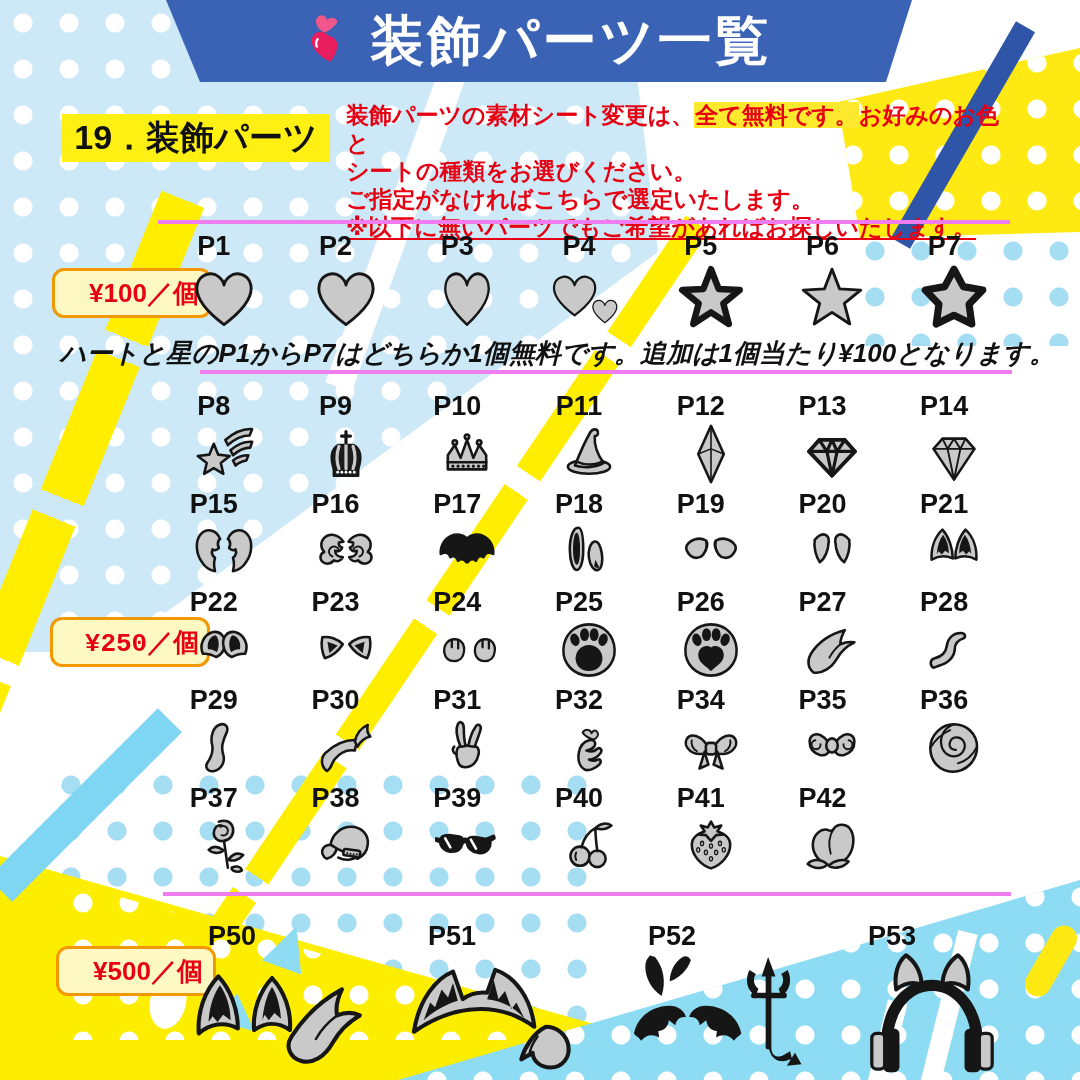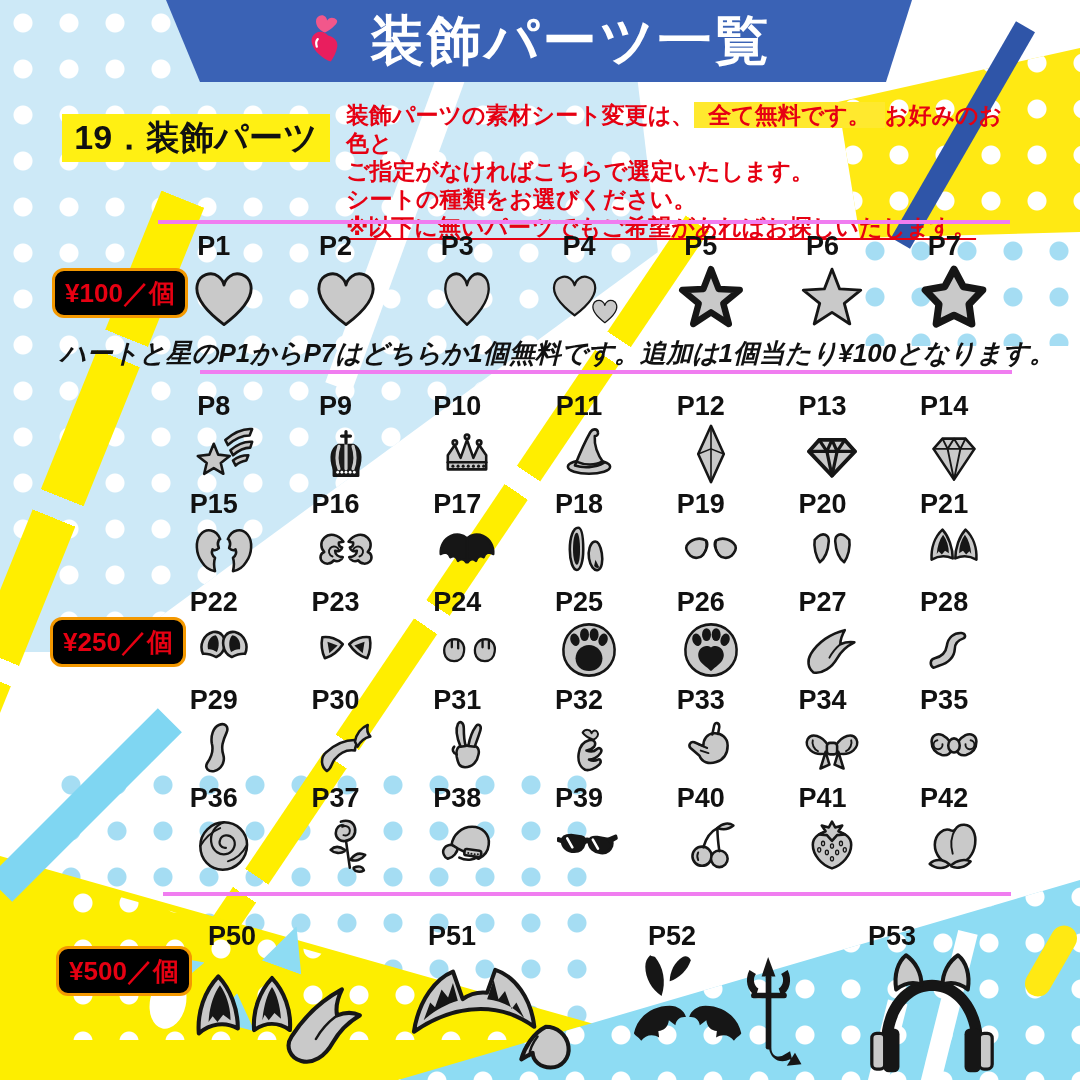--- a/index.html
+++ b/index.html
@@ -40,32 +40,32 @@
   #bg-yellow-capsule{left:1038px;top:922px;width:26px;height:78px;background:#ffe913;border-radius:13px;transform:rotate(30deg);}
   
   #header-banner{left:160px;top:0;width:752px;height:82px;background:#3a62b5;
     clip-path:polygon(6px 0,752px 0,726px 82px,40px 82px);
     display:flex;align-items:center;justify-content:center;gap:14px;z-index:5;}
   #header-title{color:#fff;font-size:54px;font-weight:700;letter-spacing:3px;white-space:nowrap;}
   
   #section-heading{left:62px;top:114px;width:268px;height:48px;background:#fff013;color:#111;
     font-size:34px;font-weight:800;display:flex;align-items:center;justify-content:center;z-index:5;white-space:nowrap;}
   #notice{left:346px;top:101px;width:676px;color:#e60012;font-size:23px;font-weight:800;line-height:28px;z-index:5;}
-  #notice .hl{background:#ffe92e;padding:0 14px;}
+  #notice .hl{background:#ffe92e;padding:0 1px;}
   #notice .ul{text-decoration:underline;text-decoration-thickness:2px;text-underline-offset:3px;}
   .pink-line{position:absolute;height:4px;background:#f07df0;z-index:5;}
   #pink-line-1{left:158px;top:220px;width:852px;}
   #pink-line-2{left:200px;top:370px;width:812px;}
   #pink-line-3{left:163px;top:892px;width:848px;}
   
-  .price-badge{position:absolute;width:130px;height:44px;background:#000000;border:3px solid #f39800;
+  .price-badge{position:absolute;width:130px;height:44px;background:#fef9c3;border:3px solid #f39800;
     border-radius:12px;color:#e60012;font-size:26px;font-weight:800;display:flex;align-items:center;
-    justify-content:center;z-index:6;white-space:nowrap;}
+    justify-content:center;z-index:6;white-space:nowrap;padding-left:24px;}
   #badge-100{left:52px;top:268px;}
-  #badge-250{left:50px;top:617px;}
+  #badge-250{left:50px;top:617px;font-family:Liberation Mono, monospace;}
   #badge-500{left:56px;top:946px;}
   
   .part{display:flex;flex-direction:column;align-items:center;row-gap:1px;}
   .plabel{font-size:27px;font-weight:800;color:#111;line-height:29px;transform:translateX(-10px);white-space:nowrap;}
   .picon svg{width:100%;height:100%;display:block;}
   #tier-100-row{left:163px;top:232px;width:852px;display:grid;grid-template-columns:repeat(7,1fr);z-index:6;}
   #tier-100-row .picon{width:80px;height:72px;}
   #note-100{left:60px;top:336px;width:960px;text-align:center;font-size:26px;font-weight:800;color:#111;z-index:6;white-space:nowrap;font-style:italic;}
   #tier-250-grid{left:163px;top:392px;width:852px;display:grid;grid-template-columns:repeat(7,1fr);
     grid-auto-rows:98px;z-index:6;}
@@ -109,22 +109,22 @@
           <path d="M19 26 C17 28 17 31 18 34" stroke="#ffffff" stroke-width="2.4" fill="none" stroke-linecap="round"></path>
         </g>
       </svg>
     </span>
     <span id="header-title">装飾パーツ一覧</span>
   </div>
 
   <div class="abs" id="section-heading">19．装飾パーツ</div>
   <div class="abs" id="notice">
     <div><span>装飾パーツの素材シート変更は、</span><span class="hl">全て無料です。</span><span>お好みのお色と</span></div>
+    <div>シートの種類をお選びください。</div>
     <div>ご指定がなければこちらで選定いたします。</div>
-    <div>シートの種類をお選びください。</div>
     <div class="ul">※以下に無いパーツでもご希望があればお探しいたします。</div>
   </div>
 
   <div class="pink-line" id="pink-line-1"></div>
   <div class="pink-line" id="pink-line-2"></div>
   <div class="pink-line" id="pink-line-3"></div>
 
   <div class="price-badge" id="badge-100">¥100／個</div>
   <div class="price-badge" id="badge-250">¥250／個</div>
   <div class="price-badge" id="badge-500">¥500／個</div>
@@ -558,32 +558,20 @@
         <div class="picon">
           <svg viewBox="0 0 100 100" preserveAspectRatio="xMidYMid meet">
             <g fill="#c9c9c9" stroke="#161616" stroke-width="4" stroke-linejoin="round" stroke-linecap="round">
               <path d="M40 26 C44 20 52 20 54 27 C55 23 60 21 63 25 C66 29 63 34 57 37 C51 35 44 32 40 26Z" stroke-width="3"></path>
               <path d="M44 84 C36 80 32 70 34 58 C36 46 42 40 50 38 C58 36 62 42 58 48 C54 52 50 54 46 54 C52 56 58 56 62 52 C66 48 72 52 68 58 C64 64 56 68 50 68 C54 70 60 70 64 68 C68 66 70 72 66 76 C60 82 50 86 44 84Z"></path>
             </g>
           </svg>
         </div>
       </div>
       <div class="part">
-        <div class="plabel">P33</div>
-        <div class="picon">
-          <svg viewBox="0 0 100 100" preserveAspectRatio="xMidYMid meet">
-            <g fill="#c9c9c9" stroke="#161616" stroke-width="4" stroke-linejoin="round" stroke-linecap="round">
-              <path d="M58 72 C46 76 36 72 32 62 L18 50 C14 46 18 39 24 41 L38 47 C38 36 44 28 54 27 C66 26 76 34 76 46 C76 60 70 68 58 72Z"></path>
-              <path d="M52 29 L55 15 C56 9 63 10 63 17 L61 28" fill="none"></path>
-              <path d="M44 50 L30 44 M46 58 L34 54" fill="none" stroke-width="3"></path>
-            </g>
-          </svg>
-        </div>
-      </div>
-      <div class="part">
         <div class="plabel">P34</div>
         <div class="picon">
           <svg viewBox="0 0 100 100" preserveAspectRatio="xMidYMid meet">
             <g fill="#c9c9c9" stroke="#161616" stroke-width="4" stroke-linejoin="round" stroke-linecap="round">
               <path d="M44 46 C34 30 18 26 12 36 C6 48 20 64 42 58Z"></path>
               <path d="M56 46 C66 30 82 26 88 36 C94 48 80 64 58 58Z"></path>
               <path d="M40 56 L32 82 L46 76Z"></path>
               <path d="M60 56 L68 82 L54 76Z"></path>
               <rect x="42" y="42" width="16" height="18" rx="5"></rect>
               <path d="M20 38 C18 44 22 52 28 55 M80 38 C82 44 78 52 72 55" fill="none" stroke-width="3"></path>

